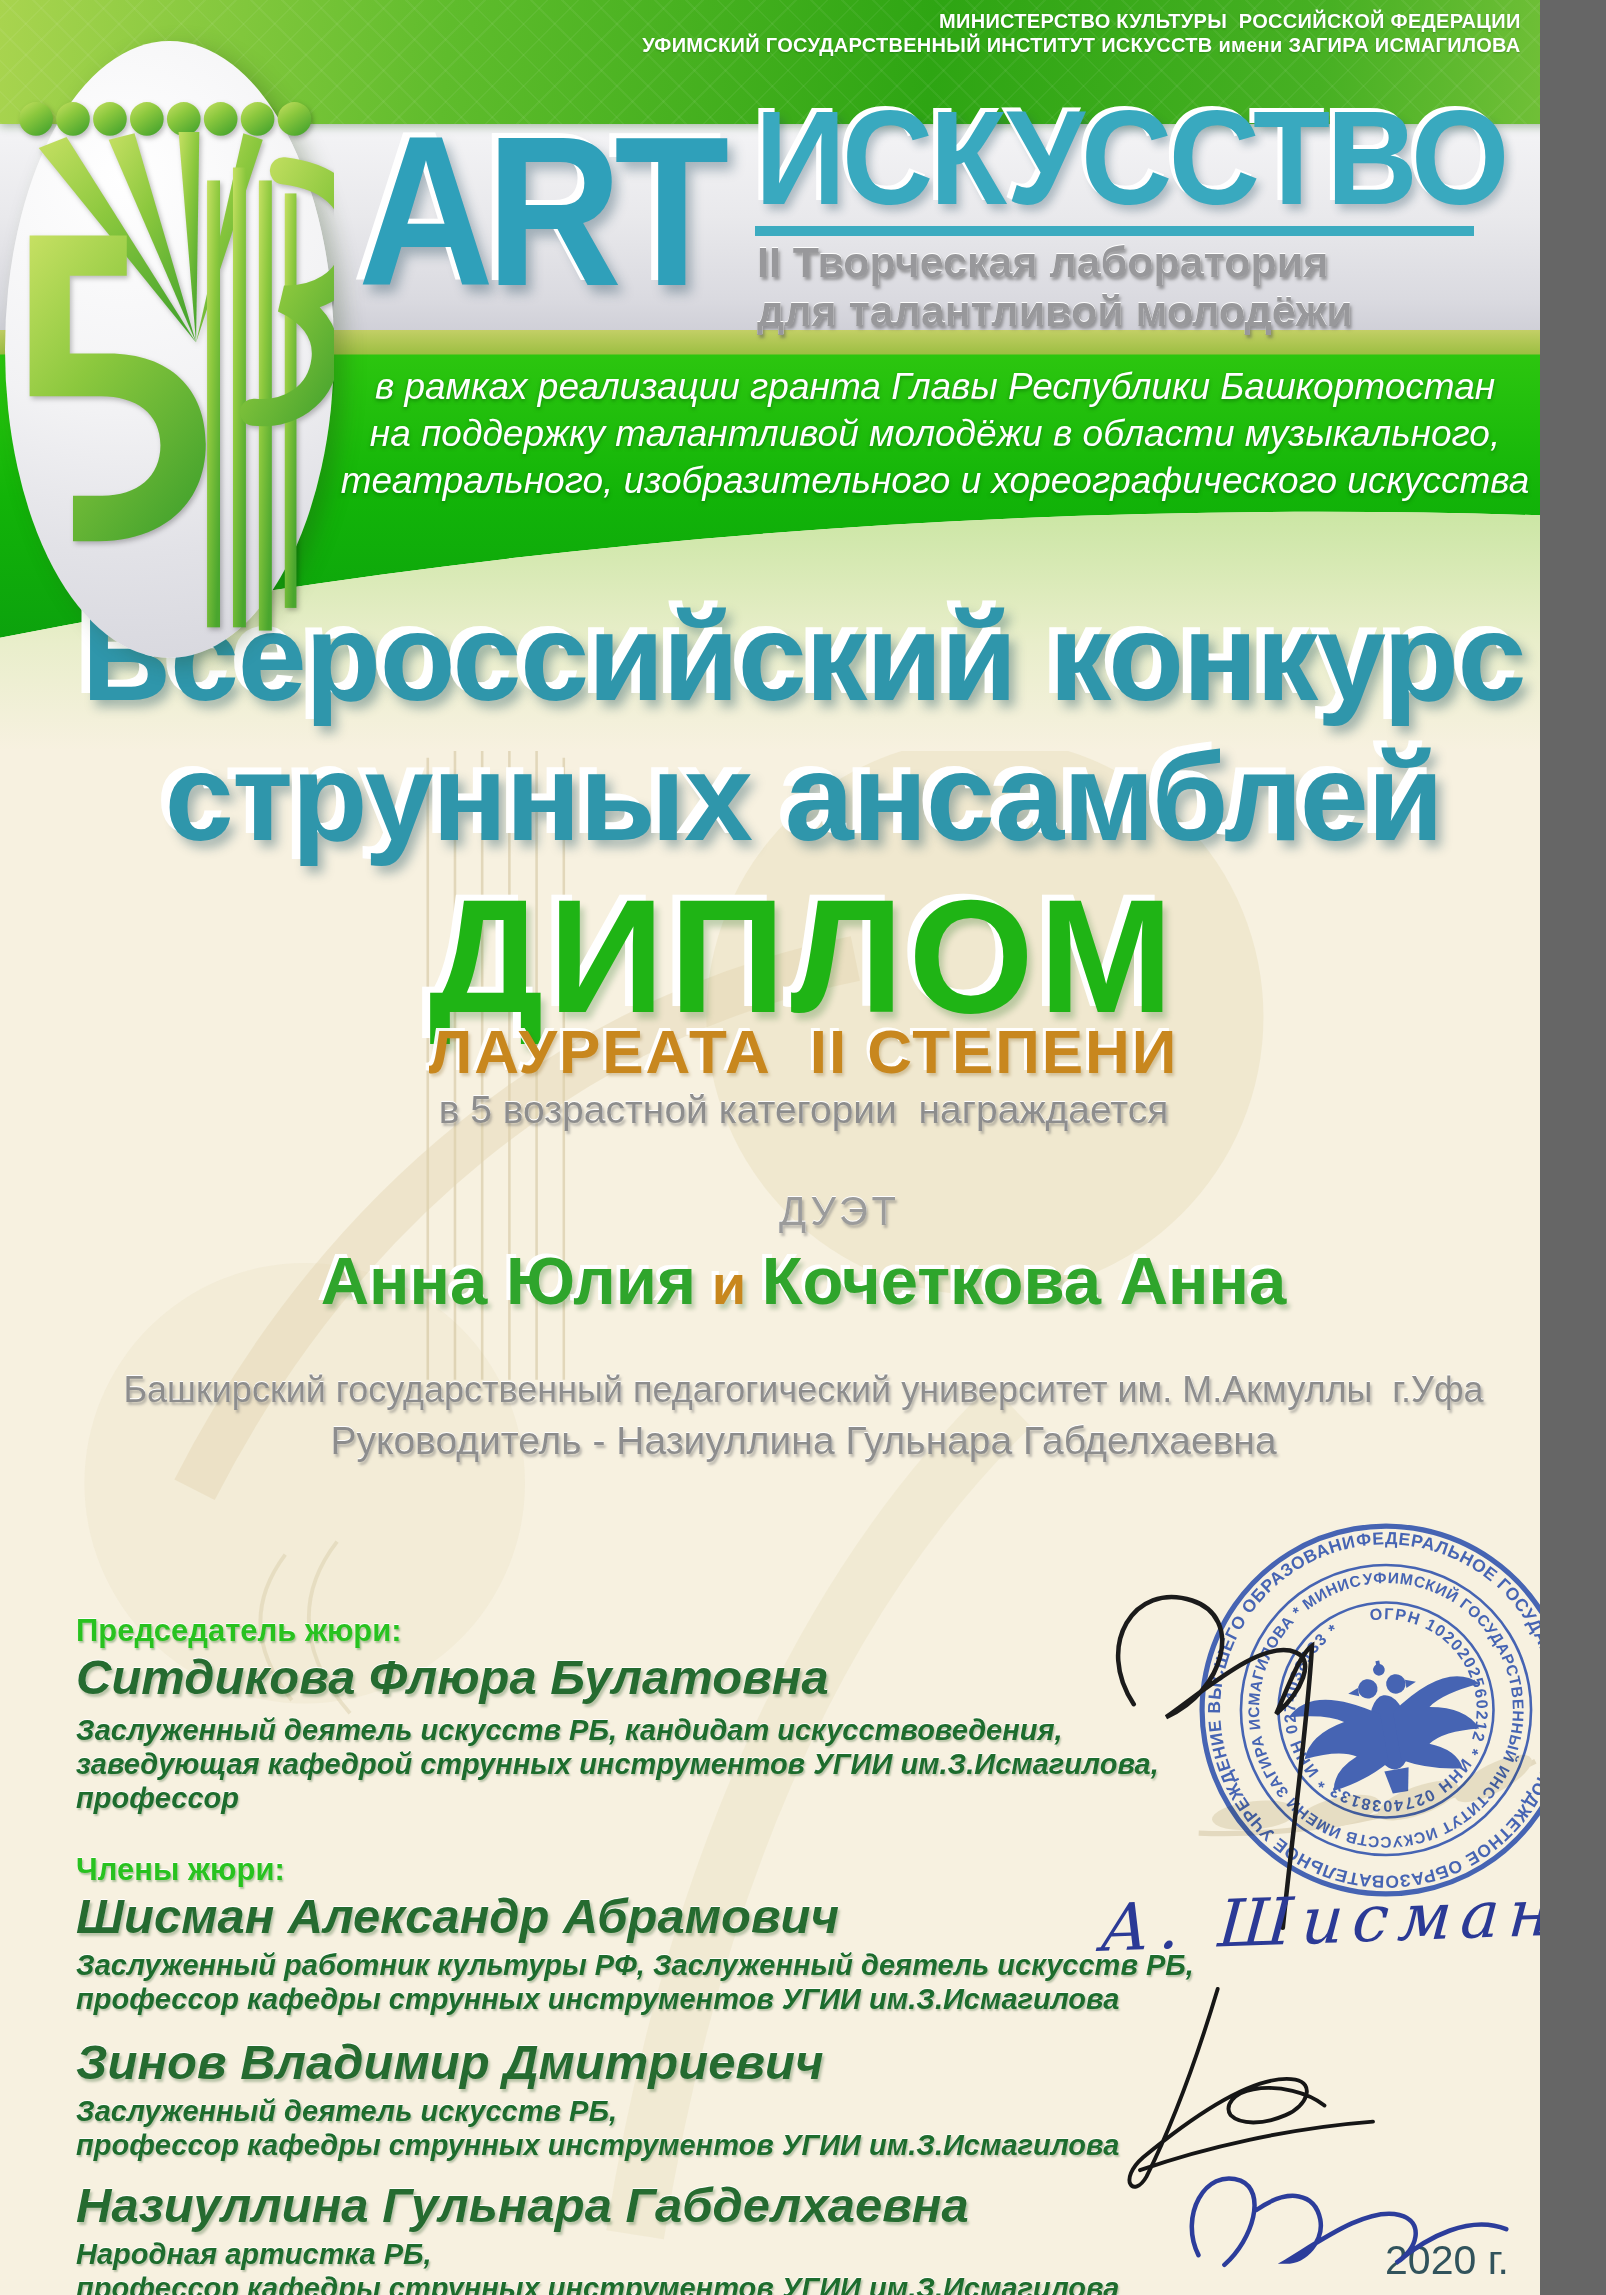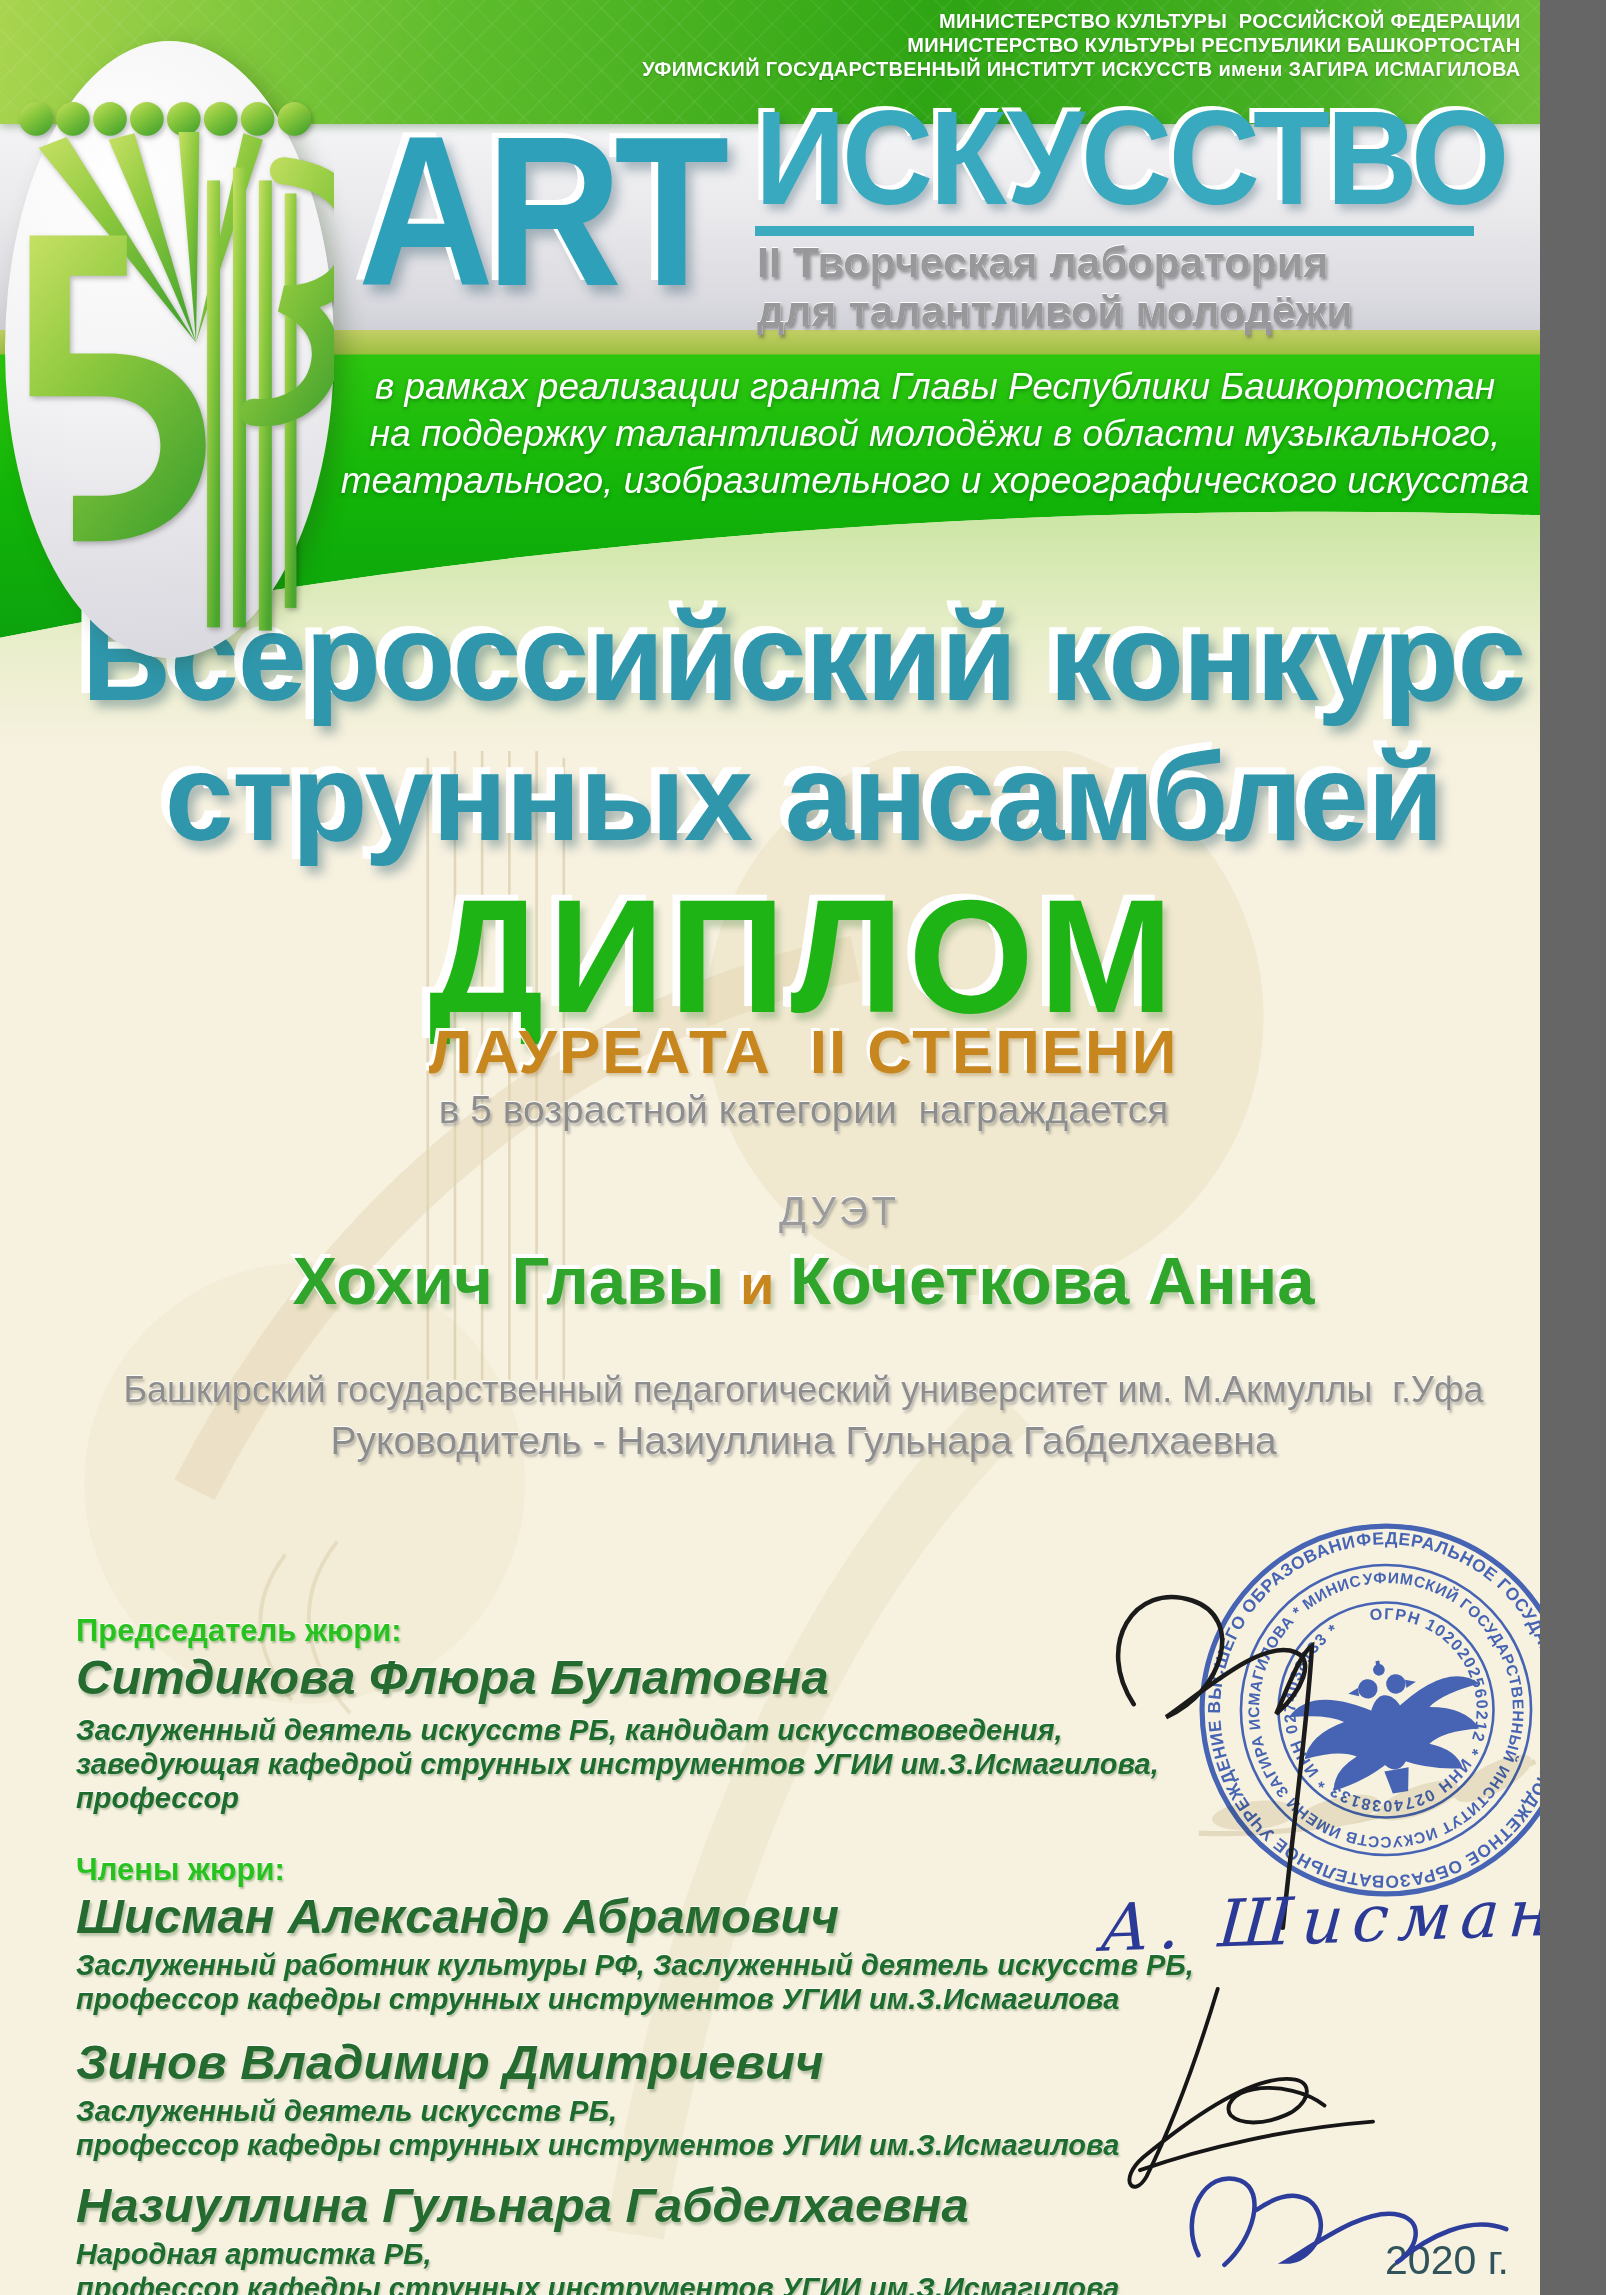--- a/index.html
+++ b/index.html
@@ -116,21 +116,20 @@
       <ellipse cx="210" cy="58" rx="66" ry="22" transform="rotate(10 210 58)"></ellipse>
       <ellipse cx="330" cy="92" rx="66" ry="22" transform="rotate(4 330 92)"></ellipse>
       <ellipse cx="450" cy="108" rx="66" ry="22" transform="rotate(-4 450 108)"></ellipse>
     </g>
     <path d="M520,1330 c-70,90 -50,185 20,265 m-100,-245 c-60,80 -45,155 10,225" stroke="#d8cba6" stroke-width="6" fill="none" opacity="0.45"></path>
   </svg>
 
   <div class="abs top-band"></div>
   <div class="abs ministry">
     <div data-bind="header.ministry_lines.0">МИНИСТЕРСТВО КУЛЬТУРЫ  РОССИЙСКОЙ ФЕДЕРАЦИИ</div>
-    <div data-bind="header.ministry_lines.1">МИНИСТЕРСТВО КУЛЬТУРЫ РЕСПУБЛИКИ БАШКОРТОСТАН</div>
     <div data-bind="header.ministry_lines.2">УФИМСКИЙ ГОСУДАРСТВЕННЫЙ ИНСТИТУТ ИСКУССТВ имени ЗАГИРА ИСМАГИЛОВА</div>
   </div>
 
   <div class="abs gray-band"></div>
 
   <svg class="abs curve-svg" viewBox="0 0 2480 650" preserveAspectRatio="none">
     <defs>
       <linearGradient id="oliveG" x1="0" y1="0" x2="0" y2="1">
         <stop offset="0" stop-color="#c3cf66"></stop>
           <stop offset="1" stop-color="#9abd40"></stop>
@@ -198,21 +197,21 @@
 
   <div class="abs title" style="top:595px" data-bind="title.line1">Всероссийский конкурс</div>
   <div class="abs title" style="top:735px" data-bind="title.line2">струнных ансамблей</div>
 
   <div class="abs diplom" data-bind="award.diploma">ДИПЛОМ</div>
   <div class="abs laureat" data-bind="award.laureate">ЛАУРЕАТА  II СТЕПЕНИ</div>
   <div class="abs category gray-emboss" data-bind="award.category">в 5 возрастной категории  награждается</div>
   <div class="abs duet" data-bind="award.group_type">ДУЭТ</div>
 
   <div class="abs names">
-    <span data-bind="award.name1">Хохич Главы</span><span class="conj" data-bind="award.conjunction"> и </span><span data-bind="award.name2">Кочеткова Анна</span>
+    <span data-bind="award.name1">Анна Юлия</span><span class="conj" data-bind="award.conjunction"> и </span><span data-bind="award.name2">Кочеткова Анна</span>
   </div>
 
   <div class="abs institution gray-emboss" data-bind="award.institution">Башкирский государственный педагогический университет им. М.Акмуллы  г.Уфа</div>
   <div class="abs supervisor gray-emboss" data-bind="award.supervisor">Руководитель - Назиуллина Гульнара Габделхаевна</div>
 
   <div class="abs jury-label" style="top:1615px" data-bind="jury.chair_label">Председатель жюри:</div>
   <div class="abs jury-name" style="top:1653px" data-bind="jury.chair.name">Ситдикова Флюра Булатовна</div>
   <div class="abs jury-desc" style="top:1713px">
     <div data-bind="jury.chair.lines.0">Заслуженный деятель искусств РБ, кандидат искусствоведения,</div>
     <div data-bind="jury.chair.lines.1">заведующая кафедрой струнных инструментов УГИИ им.З.Исмагилова,</div>

